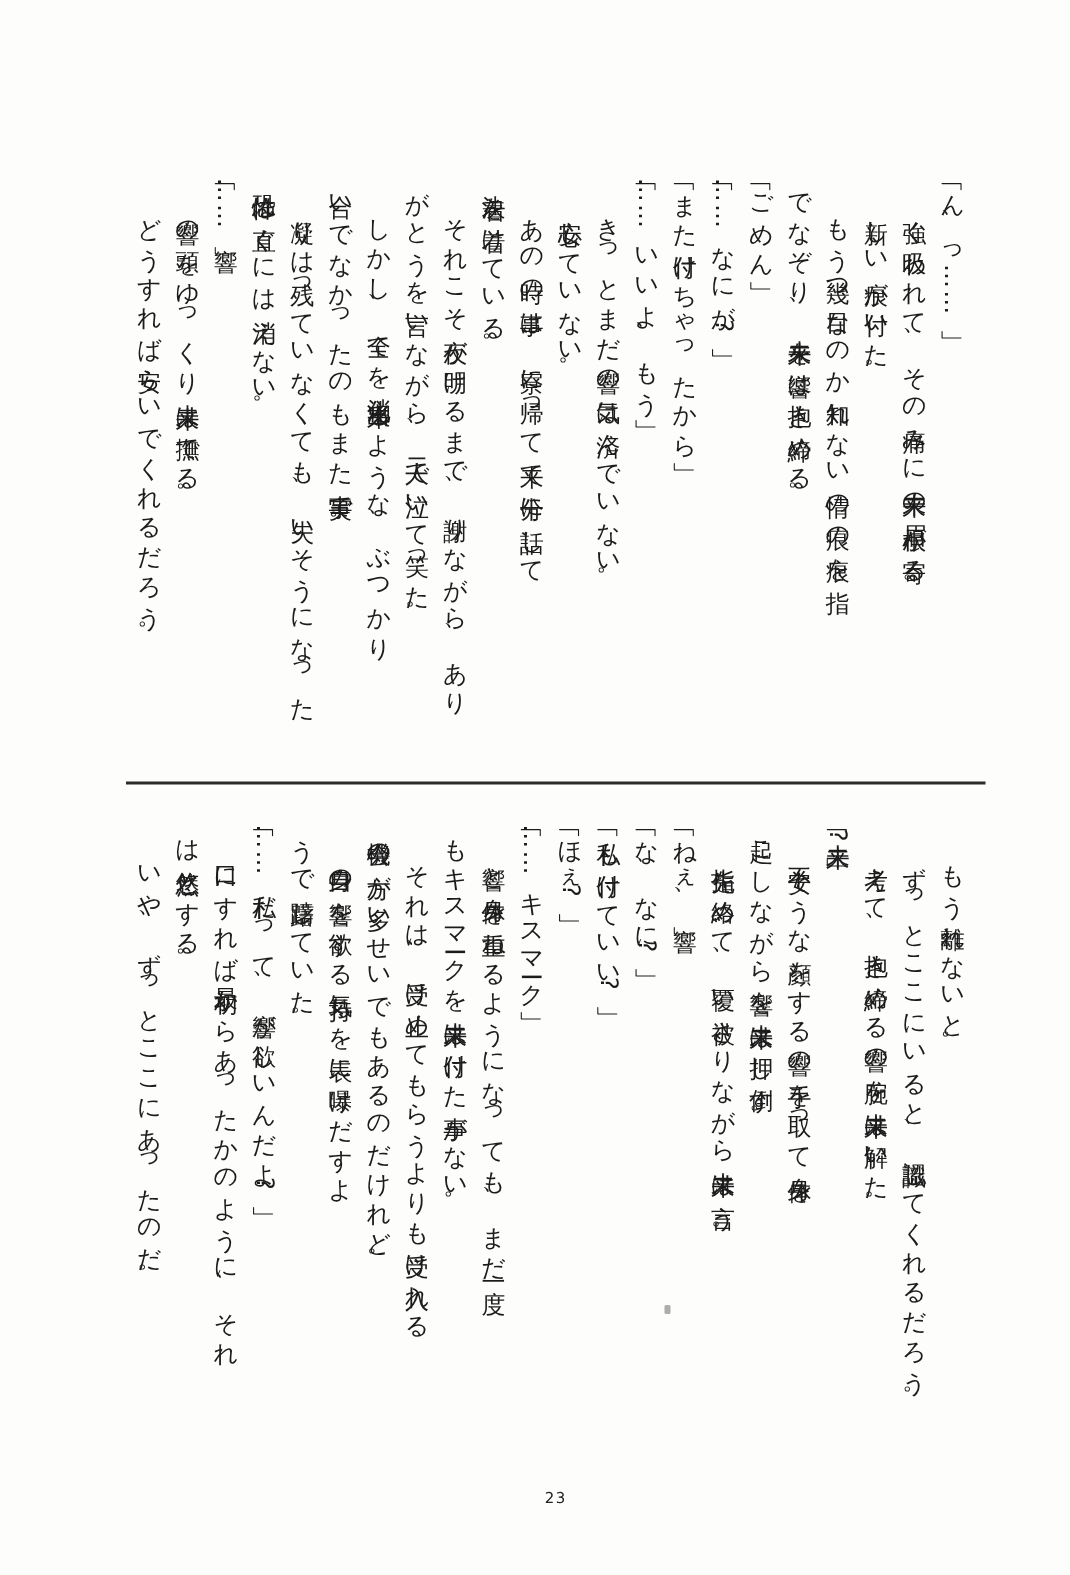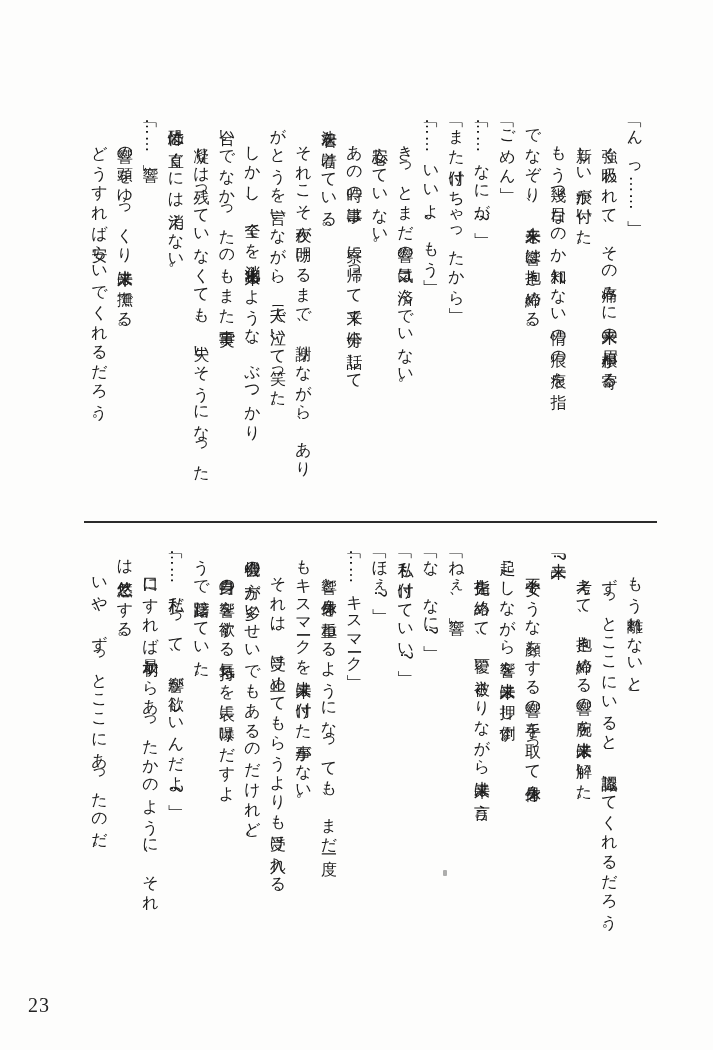--- a/index.html
+++ b/index.html
@@ -44,26 +44,26 @@
     left: 84px;
     width: 573px;
     height: 2px;
     background: #2b2b2b;
   }
   .page-number {
     position: absolute;
     top: 994px;
     left: 0;
     width: 100%;
-    font-size: 20px;
+    text-align: center;
+    font-size: 10px;
     letter-spacing: 1px;
     color: #222222;
     padding-left: 28px;
     box-sizing: border-box;
-    font-family: Liberation Serif, serif;
   }
   .speck {
     position: absolute;
     top: 870px;
     left: 443px;
     width: 4px;
     height: 6px;
     background: #8a8a8a;
     border-radius: 1px;
     opacity: 0.7;

